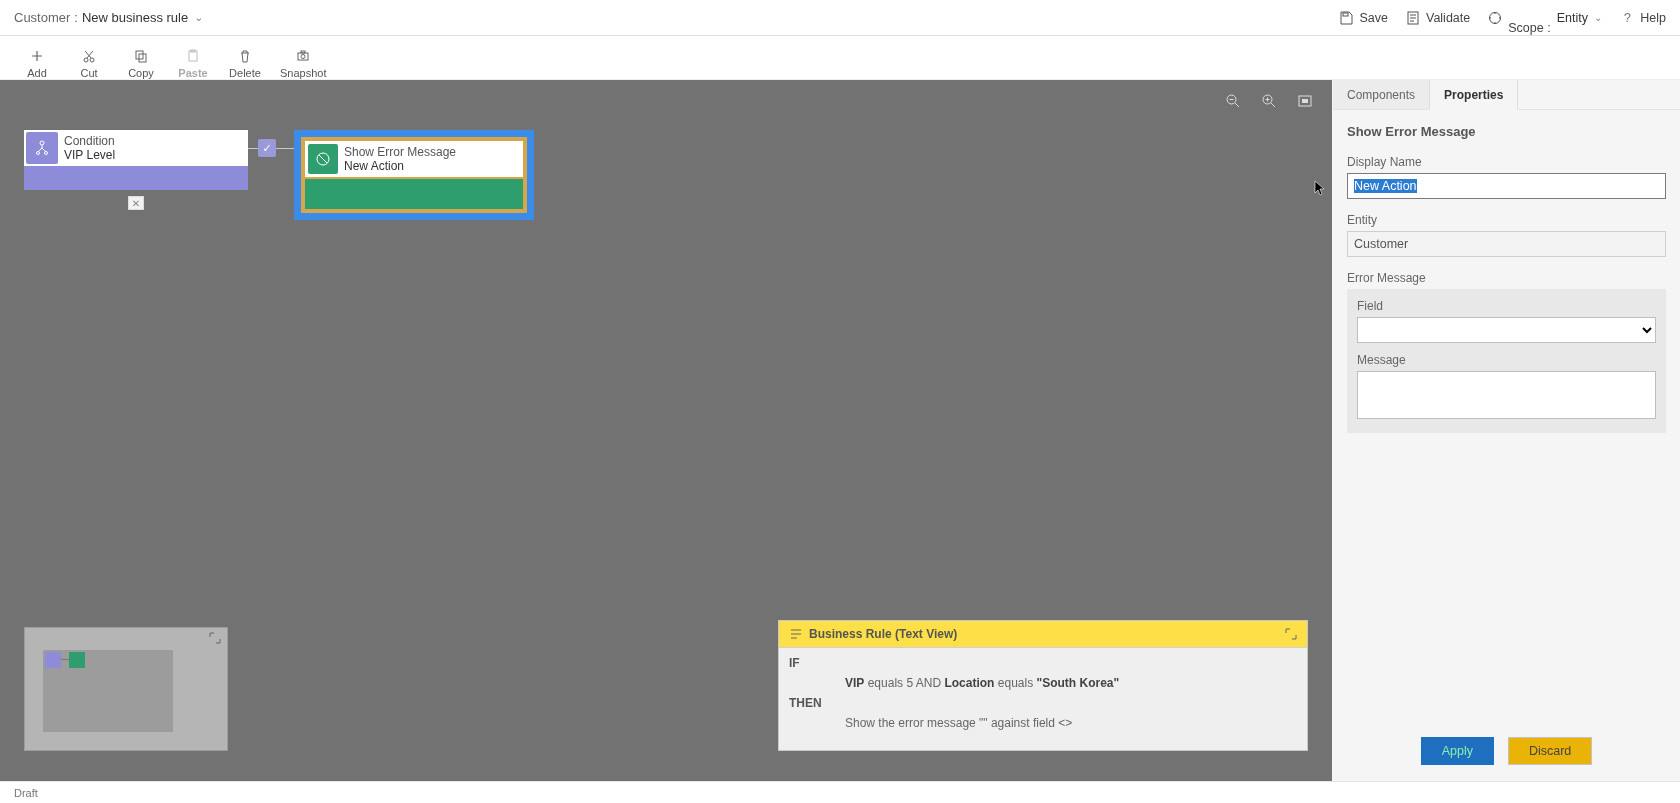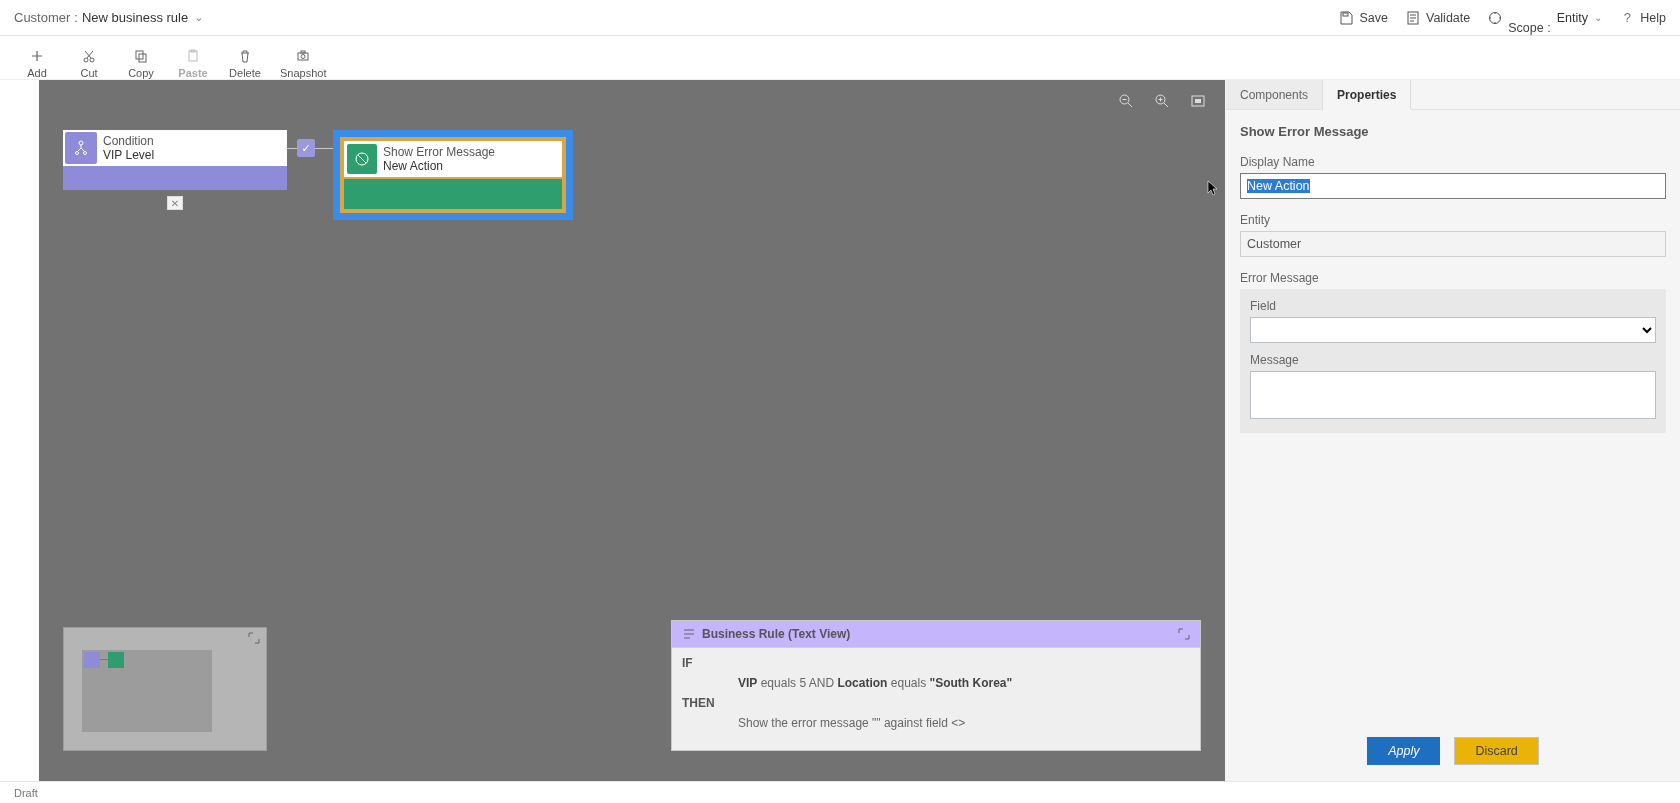--- a/index.html
+++ b/index.html
@@ -20,21 +20,21 @@
   .scope-chev { font-size: 10px; color: #888; }
 
   
   .toolbar { display: flex; align-items: flex-end; height: 44px; padding: 0 20px; border-bottom: 1px solid #eee; gap: 18px; }
   .tbtn { display: flex; flex-direction: column; align-items: center; justify-content: flex-end; height: 40px; font-size: 11px; color: #555; cursor: pointer; min-width: 34px; }
   .tbtn.disabled { color: #aaa; cursor: default; font-weight: bold; }
   .tbtn-icon { width: 16px; height: 16px; margin-bottom: 3px; display: flex; align-items: center; justify-content: center; }
 
   
   .main { flex: 1; display: flex; min-height: 0; }
-  .canvas-wrap { flex: 1; position: relative; background: #727272; margin-left: 39px; }
+  .canvas-wrap { flex: 1; position: relative; background: #727272; }
   .canvas-controls { position: absolute; top: 12px; right: 18px; display: flex; gap: 18px; }
   .canvas-ctrl { width: 18px; height: 18px; display: flex; align-items: center; justify-content: center; color: #ddd; cursor: pointer; }
 
   
   .flow { position: absolute; top: 50px; left: 24px; display: flex; align-items: flex-start; }
   .node-condition { display: flex; flex-direction: column; width: 224px; }
   .nc-top { display: flex; align-items: center; background: #fff; height: 36px; }
   .nc-icon { width: 32px; height: 32px; margin: 2px 6px 2px 2px; background: #8e8cd8; display: flex; align-items: center; justify-content: center; border-radius: 2px; }
   .nc-text { display: flex; flex-direction: column; font-size: 12px; line-height: 14px; }
   .nc-title { color: #555; }
@@ -59,47 +59,47 @@
   
   .minimap { position: absolute; left: 24px; bottom: 30px; width: 204px; height: 124px; background: #b5b5b5; border: 1px solid #9c9c9c; }
   .minimap-expand { position: absolute; top: 4px; right: 6px; color: #666; font-size: 12px; }
   .minimap-inner { position: absolute; left: 18px; top: 22px; width: 130px; height: 82px; background: #9c9c9c; }
   .mm-node1 { position: absolute; left: 2px; top: 2px; width: 16px; height: 16px; background: #8e8cd8; }
   .mm-conn { position: absolute; left: 18px; top: 9px; width: 8px; height: 0; border-top: 1px solid #777; }
   .mm-node2 { position: absolute; left: 26px; top: 2px; width: 16px; height: 16px; background: #2f9e6f; }
 
   
   .textview { position: absolute; right: 24px; bottom: 30px; width: 530px; background: #efefef; border: 1px solid #c8c8c8; font-size: 12px; }
-  .tv-header { display: flex; align-items: center; justify-content: space-between; background: #c4b5fd; padding: 6px 10px; border-bottom: 1px solid #d0d0d0; }
+  .tv-header { display: flex; align-items: center; justify-content: space-between; background: #fde047; padding: 6px 10px; border-bottom: 1px solid #d0d0d0; }
   .tv-title { display: flex; align-items: center; gap: 6px; font-weight: 600; color: #555; }
   .tv-expand { color:#666; }
   .tv-body { padding: 8px 16px 14px 10px; color: #666; }
   .tv-row { display: flex; align-items: flex-start; margin-bottom: 6px; }
   .tv-kw { font-weight: 600; width: 56px; color: #555; }
   .tv-line { flex: 1; }
   .tv-line b { color: #444; font-weight: 600; }
 
   
-  .panel { width: 455px; border-left: 1px solid transparent; background: #f5f5f5; display: flex; flex-direction: column; }
+  .panel { width: 348px; border-left: 1px solid transparent; background: #f5f5f5; display: flex; flex-direction: column; }
   .tabs { display: flex; height: 30px; border-bottom: 1px solid #e2e2e2; font-size: 12px; }
   .tab { padding: 0 14px; display: flex; align-items: center; color: #666; background: #ececec; cursor: pointer; border-right: 1px solid #ddd; }
   .tab.active { background: #f5f5f5; color: #333; font-weight: 600; border-bottom: 1px solid #f5f5f5; margin-bottom: -1px; }
   .panel-body { flex: 1; padding: 14px 14px 8px 14px; overflow: auto; }
   .panel-header { font-size: 13px; color: #555; font-weight: 600; margin-bottom: 16px; }
   .field-label { font-size: 12px; color: #666; margin-bottom: 4px; }
   .text-input { width: 100%; height: 26px; border: 1px solid #7a7a7a; padding: 2px 6px; font-size: 12.5px; background: #fff; }
   .text-input.readonly { background: #f3f3f3; border: 1px solid #cfcfcf; color: #555; }
   .selected-text { background: #2b7cd3; color: #fff; }
   .block { margin-bottom: 14px; }
   .group { background: #e8e8e8; padding: 10px; }
   .select { width: 100%; height: 26px; border: 1px solid #babfc4; background: #fff; font-size: 12px; }
   .textarea { width: 100%; height: 48px; border: 1px solid #babfc4; background: #fff; resize: none; font-size: 12px; padding: 4px; }
   .panel-footer { display: flex; justify-content: center; gap: 14px; padding: 10px 0 16px 0; }
   .btn { height: 28px; padding: 0 20px; font-size: 12.5px; border: 1px solid #c3c3c3; background: #eab308; color: #444; cursor: pointer; }
-  .btn.primary { background: #1f6fc0; border-color: #1f6fc0; color: #ffffff; font-style: italic; }
+  .btn.primary { background: #1f6fc0; border-color: #1f6fc0; color: #86efac; }
 
   
   .statusbar { height: 22px; border-top: 1px solid #e6e6e6; display: flex; align-items: center; padding: 0 14px; font-size: 11px; color: #777; }
 
   svg { display: block; }
 
   .cursor-img { position: absolute; top: 100px; right: 6px; pointer-events: none; }
 </style>
 </head>
 <body>

